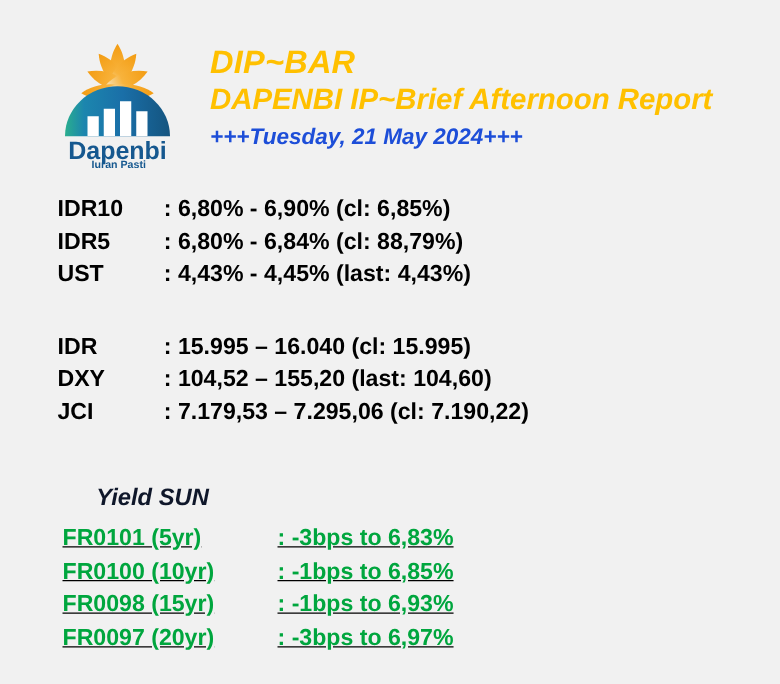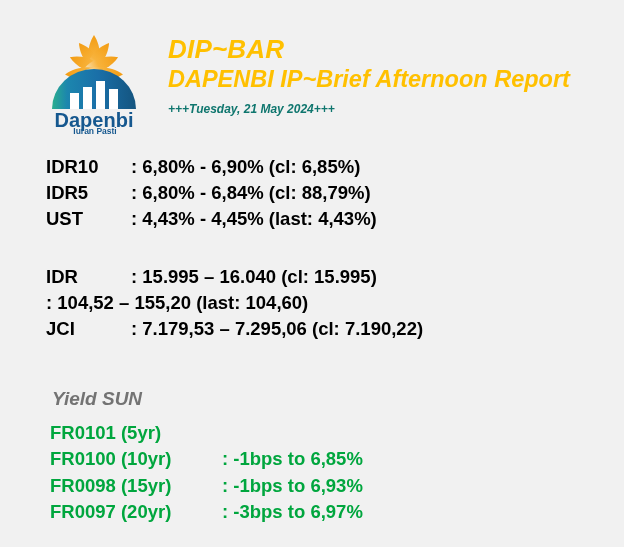--- a/index.html
+++ b/index.html
@@ -21,22 +21,22 @@
   .t-line1 {
     font-size:26px; font-weight:bold; font-style:italic;
     color:#FFC000; letter-spacing:0.2px; line-height:30px;
     white-space:nowrap;
   }
   .t-line2 {
     font-size:23.5px; font-weight:bold; font-style:italic;
     color:#FFC000; line-height:31px; white-space:nowrap;
   }
   .t-line3 {
-    font-size:12px; font-weight:bold; font-style:italic;
-    color:#0f766e; line-height:26px; white-space:nowrap;
+    font-size:18px; font-weight:bold; font-style:italic;
+    color:#1d4ed8; line-height:26px; white-space:nowrap;
     margin-top:1px;
   }
 
   
   .block { position:absolute; left:46px; }
   #block-rates { top:156px; }
   #block-market { top:266px; }
 
   .row { display:flex; align-items:baseline; height:26px; white-space:nowrap; }
   .row .lbl {
@@ -44,24 +44,24 @@
     font-size:18.5px; font-weight:bold; color:#000000;
   }
   .row .val {
     font-size:18.5px; font-weight:bold; color:#000000;
   }
 
   
   #yield-sun { position:absolute; left:50px; top:386px; }
   .ys-title {
     font-size:19px; font-weight:bold; font-style:italic;
-    color:#737373; line-height:26px; white-space:nowrap;
-    margin-bottom:5px; padding-left:2px;
+    color:#0f172a; line-height:26px; white-space:nowrap;
+    margin-bottom:5px; padding-left:2px;margin-left:25px;
   }
-  .ys-row { display:flex; align-items:flex-end; height:26.5px; white-space:nowrap; }
+  .ys-row { display:flex; align-items:center; height:26.5px; white-space:nowrap;text-decoration:underline; }
   .ys-row .ys-lbl {
     width:172px; flex:0 0 172px;
     font-size:18.5px; font-weight:bold; color:#00A63E;
   }
   .ys-row .ys-val {
     font-size:18.5px; font-weight:bold; color:#00A63E;
   }
 </style>
 </head>
 <body>
@@ -153,33 +153,35 @@
       <span class="val">: 4,43% - 4,45% (last: 4,43%)</span>
     </div>
   </div>
 
   <div class="block" id="block-market">
     <div class="row">
       <span class="lbl">IDR</span>
       <span class="val">: 15.995 – 16.040 (cl: 15.995)</span>
     </div>
     <div class="row">
+      <span class="lbl">DXY</span>
       <span class="val">: 104,52 – 155,20 (last: 104,60)</span>
     </div>
     <div class="row">
       <span class="lbl">JCI</span>
       <span class="val">: 7.179,53 – 7.295,06 (cl: 7.190,22)</span>
     </div>
   </div>
 
   <div id="yield-sun">
     <div class="ys-title">Yield SUN</div>
 
     <div class="ys-row">
       <span class="ys-lbl">FR0101 (5yr)</span>
+      <span class="ys-val">: -3bps to 6,83%</span>
     </div>
     <div class="ys-row">
       <span class="ys-lbl">FR0100 (10yr)</span>
       <span class="ys-val">: -1bps to 6,85%</span>
     </div>
     <div class="ys-row">
       <span class="ys-lbl">FR0098 (15yr)</span>
       <span class="ys-val">: -1bps to 6,93%</span>
     </div>
     <div class="ys-row">

